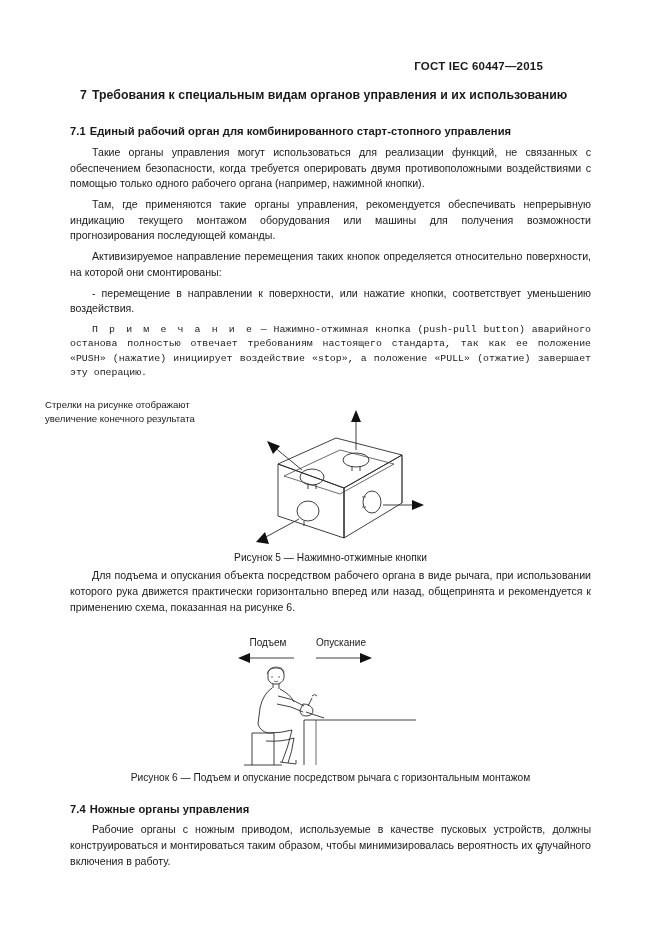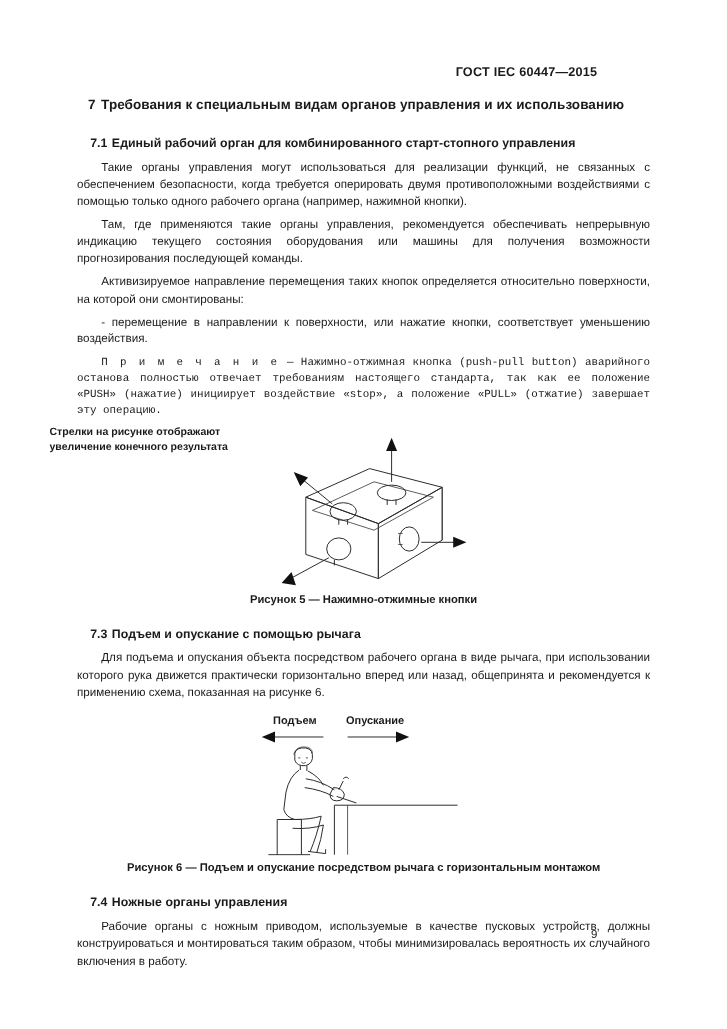--- a/index.html
+++ b/index.html
@@ -46,21 +46,21 @@
     letter-spacing: 0.05px;
   }
   h1.sec .num { margin-right: 5px; }
   h2.subsec {
     font-size: 11.2px;
     font-weight: bold;
     margin: 18px 0 0 0;
     line-height: 1.5;
     letter-spacing: 0.05px;
   }
-  h2.subsec .num { margin-right: 4px; margin-left: 12px; }
+  h2.subsec .num { margin-right: 4px; }
   p.body {
     font-size: 10.6px;
     line-height: 1.485;
     margin: 5px 0 0 0;
     text-align: justify;
     text-indent: 22px;
     letter-spacing: 0px;
     hyphens: manual;
   }
   p.note {
@@ -68,23 +68,22 @@
     line-height: 1.45;
     margin: 6px 0 0 0;
     text-align: justify;
     text-indent: 22px;
     font-family: Liberation Mono, monospace;
   }
   p.note .nlabel {
     letter-spacing: 2.2px;
   }
   .fig-block {
-    margin-top: 8px;
+    margin-top: 20px;
     position: relative;
-    font-weight: bold;
   }
   .fig-annot {
     position: absolute;
     left: -25px;
     top: 0px;
     font-size: 9.6px;
     line-height: 1.42;
     white-space: pre-line;
   }
   .fig-caption {
@@ -133,21 +132,21 @@
   <div class="content">
 
     <h1 class="sec">
       <span class="num">7</span><span>Требования к специальным видам органов управления и их использованию</span>
     </h1>
 
     <h2 class="subsec">
       <span class="num">7.1</span><span>Единый рабочий орган для комбинированного старт-стопного управления</span>
     </h2>
     <p class="body">Такие органы управления могут использоваться для реализации функций, не связанных с обеспечением безопасности, когда требуется оперировать двумя противоположными воздействиями с помощью только одного рабочего органа (например, нажимной кнопки).</p>
-    <p class="body">Там, где применяются такие органы управления, рекомендуется обеспечивать непрерывную индикацию текущего состояния оборудования или машины для получения возможности прогнозирования последующей команды.</p>
+    <p class="body">Там, где применяются такие органы управления, рекомендуется обеспечивать непрерывную индикацию текущего монтажом оборудования или машины для получения возможности прогнозирования последующей команды.</p>
 
     <p class="body">Активизируемое направление перемещения таких кнопок определяется относительно поверхности, на которой они смонтированы:</p>
     <p class="body">- перемещение в направлении к поверхности, или нажатие кнопки, соответствует уменьшению воздействия.</p>
     <p class="note"><span class="nlabel">П р и м е ч а н и е</span> <span>— Нажимно-отжимная кнопка (push-pull button) аварийного останова полностью отвечает требованиям настоящего стандарта, так как ее положение «PUSH» (нажатие) инициирует воздействие «stop», а положение «PULL» (отжатие) завершает эту операцию.</span></p>
 
     <div class="fig-block">
       <div class="fig-annot">Стрелки на рисунке отображают
 увеличение конечного результата</div>
 
       <div class="fig5-wrap">
@@ -186,23 +185,20 @@
           <polygon class="arrowfill" points="208,107 196,102 196,112"></polygon>
 
           <path class="ln-thin" d="M 186 57 L 186 105"></path>
           <path class="ln-thin" d="M 128 90 L 128 140"></path>
         </svg>
       </div>
 
       <div class="fig-caption">Рисунок 5 — Нажимно-отжимные кнопки</div>
     </div>
 
-    <h2 class="subsec">
-      <span class="num">7.3</span><span>Подъем и опускание с помощью рычага</span>
-    </h2>
     <p class="body">Для подъема и опускания объекта посредством рабочего органа в виде рычага, при использовании которого рука движется практически горизонтально вперед или назад, общепринята и рекомендуется к применению схема, показанная на рисунке 6.</p>
 
     <div class="fig-block">
       <div class="fig6-wrap">
         <svg width="230" height="130" viewBox="0 0 230 130">
 
           <text class="fig-label" x="52" y="10" text-anchor="middle">
             <tspan id="lbl-up">Подъем</tspan>
           </text>
           <text class="fig-label" x="125" y="10" text-anchor="middle">

